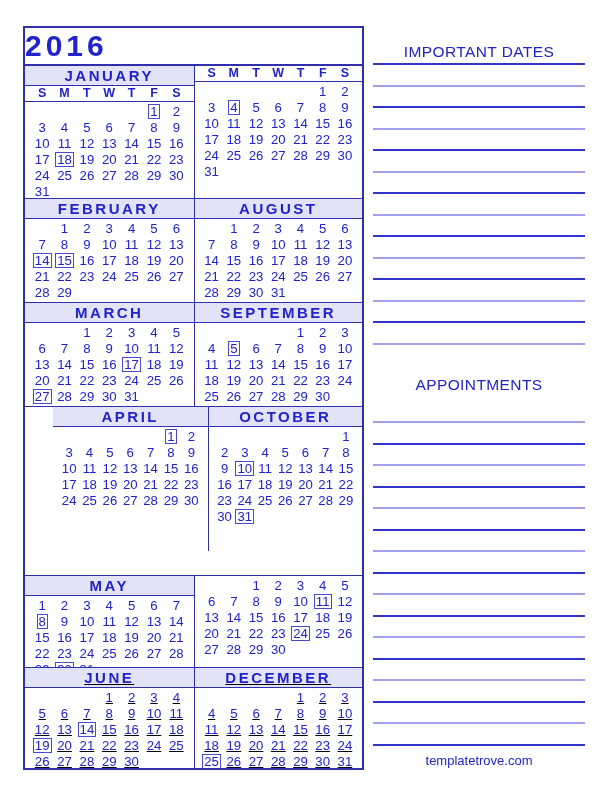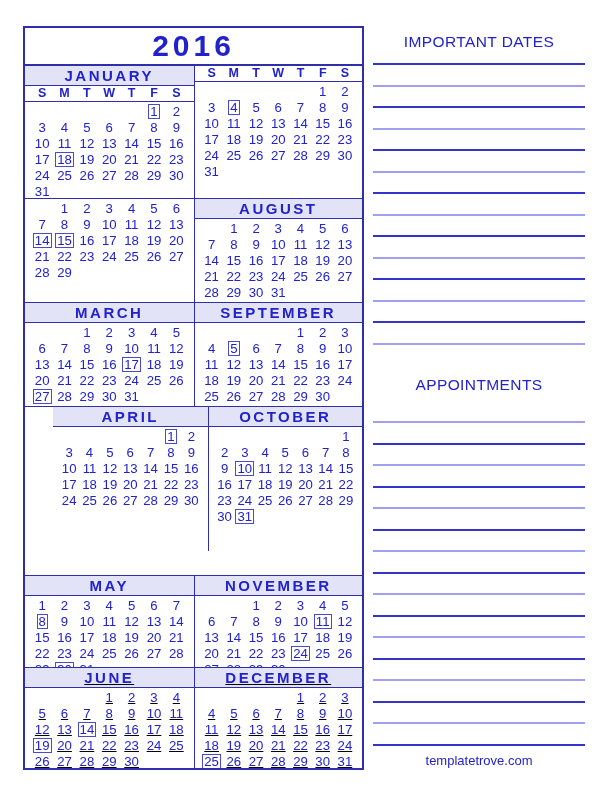--- a/index.html
+++ b/index.html
@@ -3,21 +3,21 @@
 <meta charset="utf-8">
 <style>
   html,body{margin:0;padding:0;background:#fff;}
   body{width:612px;height:792px;position:relative;font-family:"Liberation Sans",sans-serif;
        -webkit-font-smoothing:antialiased;}
   .page{position:absolute;left:0;top:0;width:612px;height:792px;background:#fff;overflow:hidden;}
 
   
   .cal-frame{position:absolute;left:23px;top:26px;width:341px;height:744px;
              border:2px solid var(--border);box-sizing:border-box;background:#fff;}
-  .year-banner{height:36px;line-height:35px;text-align:center;border-bottom:2px solid var(--border);
+  .year-banner{height:36px;line-height:35px;text-align:left;border-bottom:2px solid var(--border);
                font-size:30px;font-weight:bold;letter-spacing:4px;color:var(--blue);}
   #months-grid{display:flex;flex-direction:column;height:calc(100% - 38px);}
   .m-row{display:flex;box-sizing:border-box;overflow:hidden;}
   .m-row.bordered{border-top:1.5px solid var(--border);}
   .m-cell{width:50%;box-sizing:border-box;overflow:hidden;}
   .m-cell.right{border-left:1.5px solid var(--border);}
   .m-bar{height:19px;line-height:19px;background:var(--barbg);border-bottom:1.5px solid var(--border);
          text-align:center;font-size:15px;font-weight:bold;letter-spacing:2.5px;color:var(--blue);
          box-sizing:content-box;}
   .dow{display:flex;height:15px;padding:0 6px;border-bottom:1.5px solid var(--border);box-sizing:content-box;}
@@ -25,21 +25,21 @@
   .weeks{padding:2px 6px 0 6px;}
   .week{display:flex;height:16px;}
   .day{flex:1;text-align:center;font-size:13.2px;line-height:15.5px;color:var(--blue);white-space:nowrap;}
   .boxnum{display:inline-block;border:1px solid var(--boxborder);padding:0 1px;line-height:13px;
           background:#fff;}
 
   
   .side{position:absolute;left:373px;top:0;width:212px;height:792px;}
   .side-title{position:absolute;left:0;width:100%;text-align:center;font-size:15.5px;
               letter-spacing:0.4px;color:var(--blue);}
-  #important-title{top:33px;}
+  #important-title{top:43px;}
   #appointments-title{top:376px;}
   .lines{position:absolute;left:0;width:100%;}
   #important-lines{top:63px;}
   #appointment-lines{top:421px;}
   .line{height:2px;margin-bottom:19.5px;width:100%;}
   .line.dark{background:var(--linedark);}
   .line.light{background:var(--linelight);}
   .watermark{position:absolute;left:0;top:753px;width:100%;text-align:center;font-size:13px;
              color:var(--blue);}
 </style>
@@ -183,20 +183,21 @@
                 <span class="day"></span>
                 <span class="day"></span>
                 <span class="day"></span>
                 <span class="day"></span>
               </div>
             </div>
           </div>
         </div>
         <div class="m-row bordered" style="height: 109px;">
           <div class="m-cell">
+            <div class="m-bar">FEBRUARY</div>
             <div class="weeks">
               <div class="week">
                 <span class="day"></span>
                 <span class="day">1</span>
                 <span class="day">2</span>
                 <span class="day">3</span>
                 <span class="day">4</span>
                 <span class="day">5</span>
                 <span class="day">6</span>
               </div>
@@ -547,21 +548,20 @@
                 <span class="day"><span class="boxnum">30</span></span>
                 <span class="day">31</span>
                 <span class="day"></span>
                 <span class="day"></span>
                 <span class="day"></span>
                 <span class="day"></span>
               </div>
             </div>
           </div>
           <div class="m-cell right">
-            <div class="m-bar">NOVEMBER</div>
             <div class="weeks">
               <div class="week">
                 <span class="day"></span>
                 <span class="day"></span>
                 <span class="day">1</span>
                 <span class="day">2</span>
                 <span class="day">3</span>
                 <span class="day">4</span>
                 <span class="day">5</span>
               </div>

